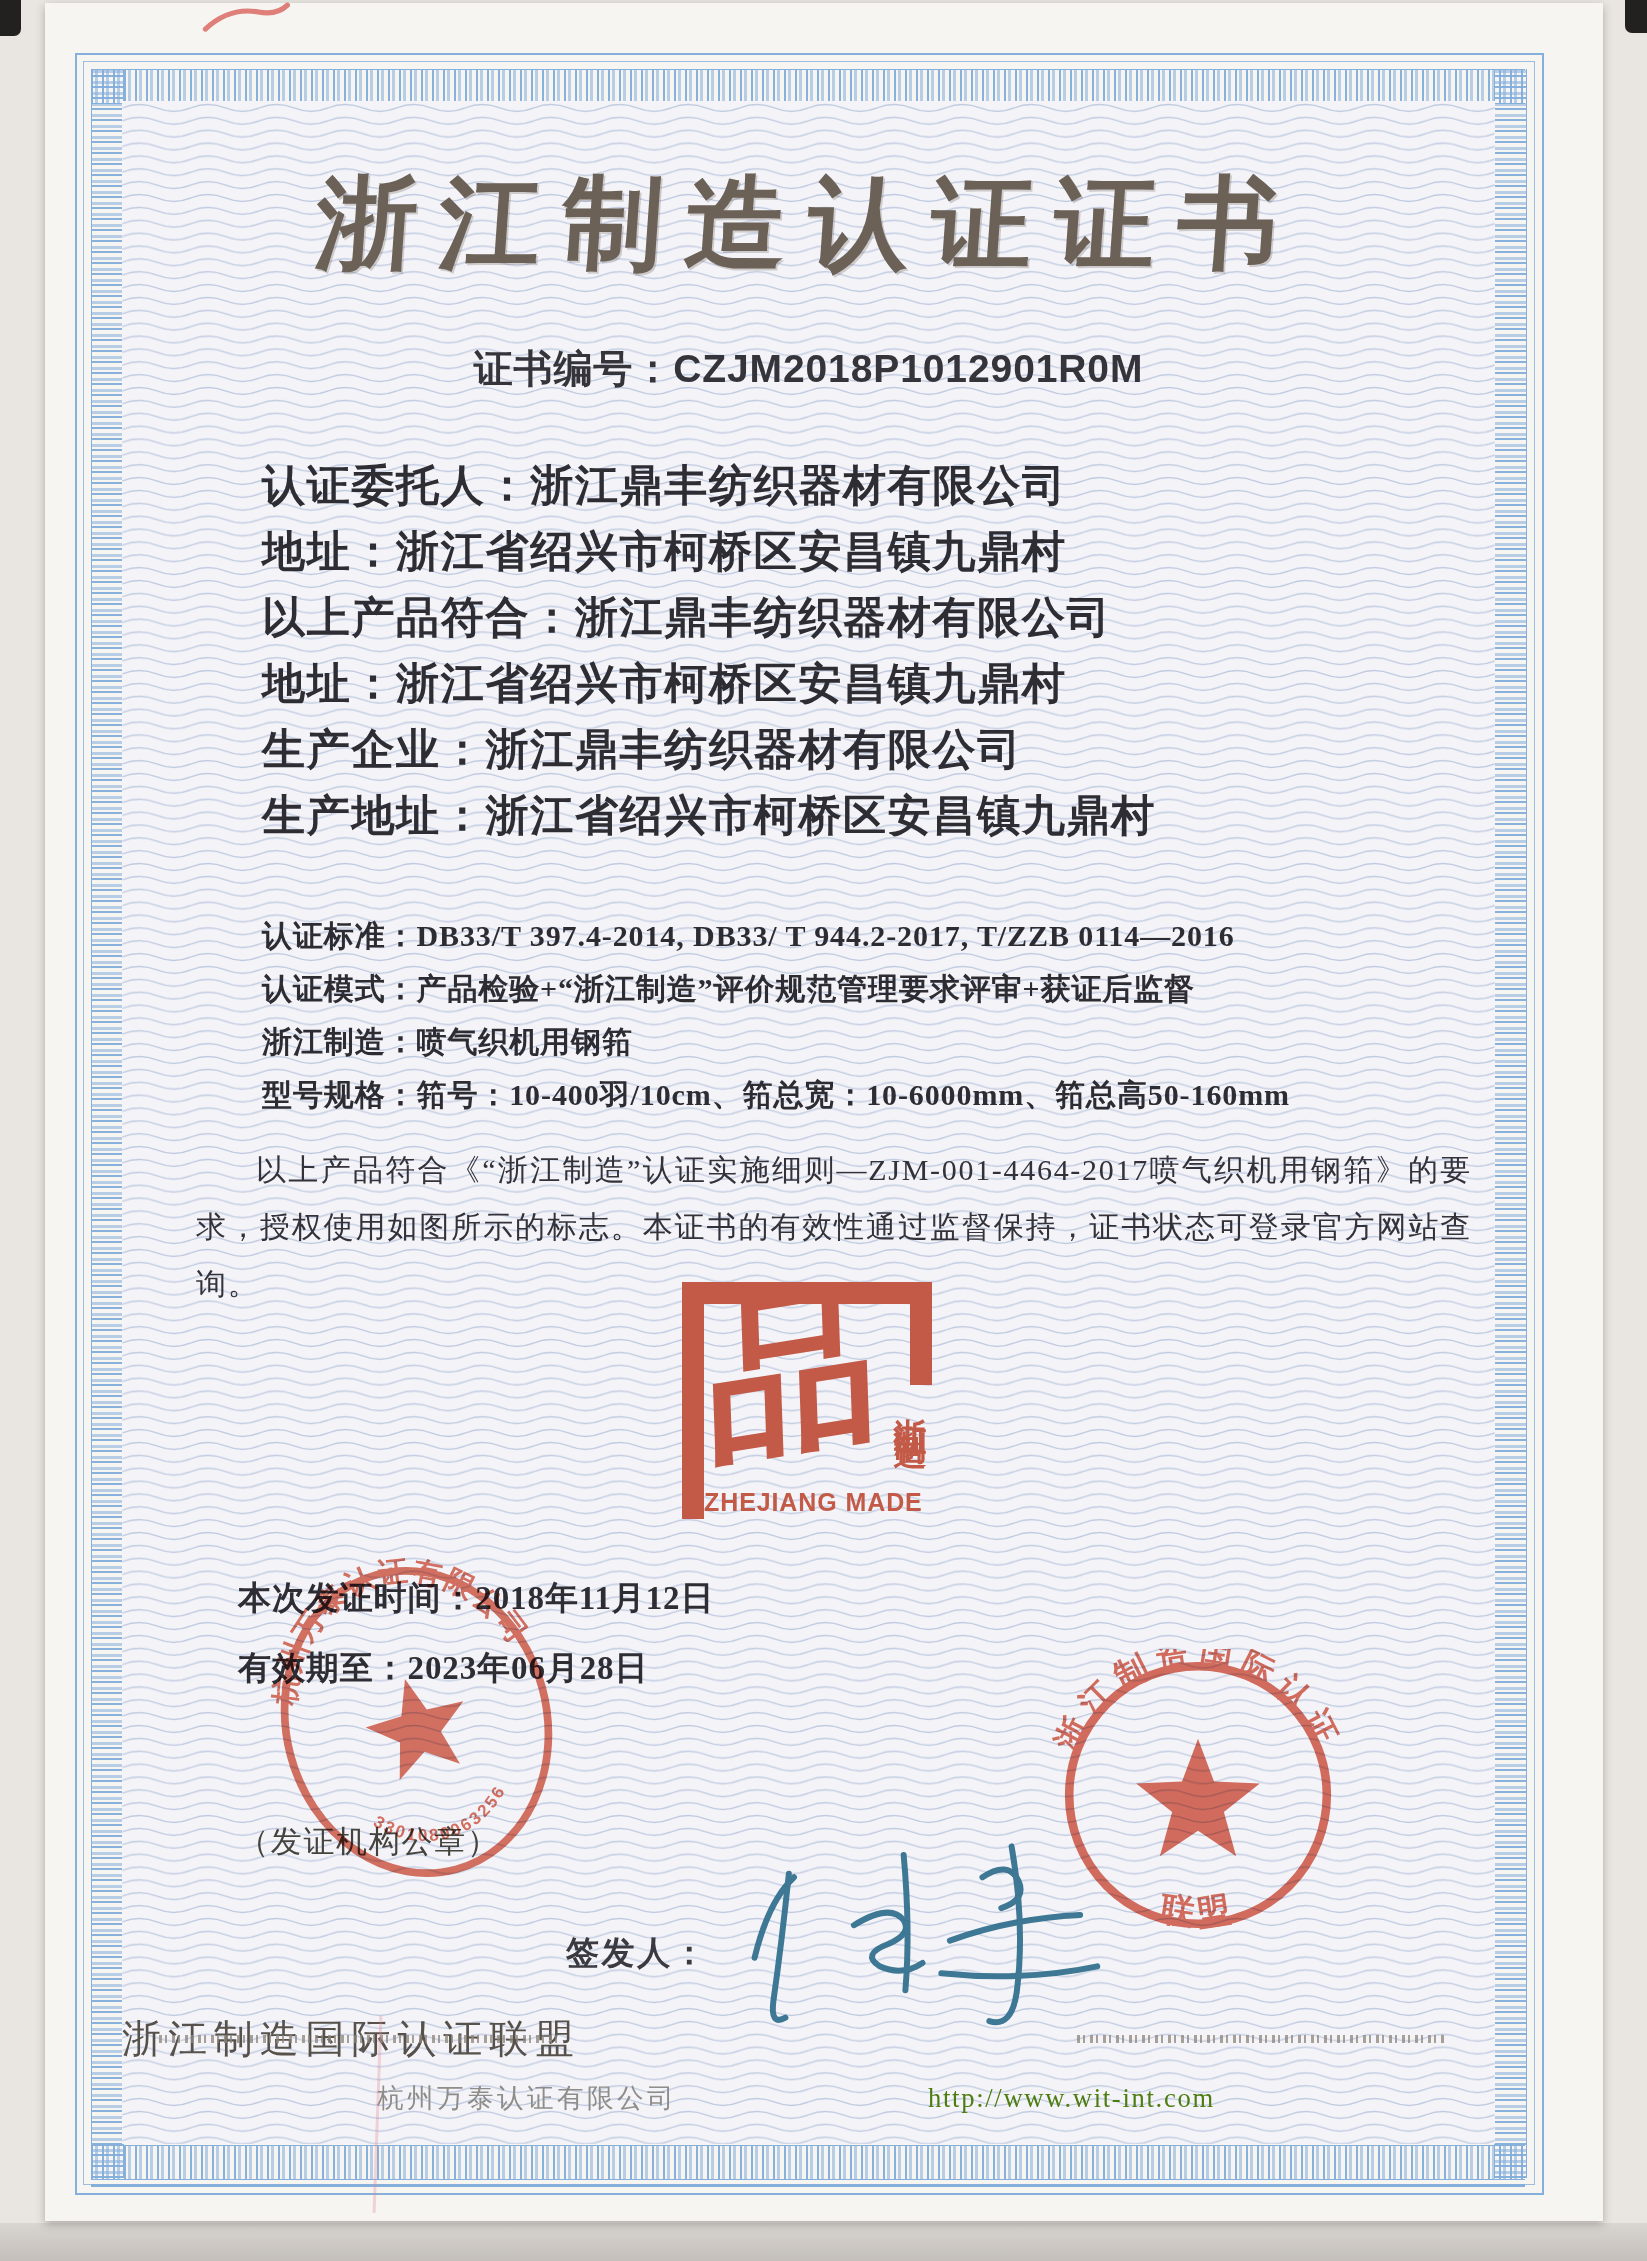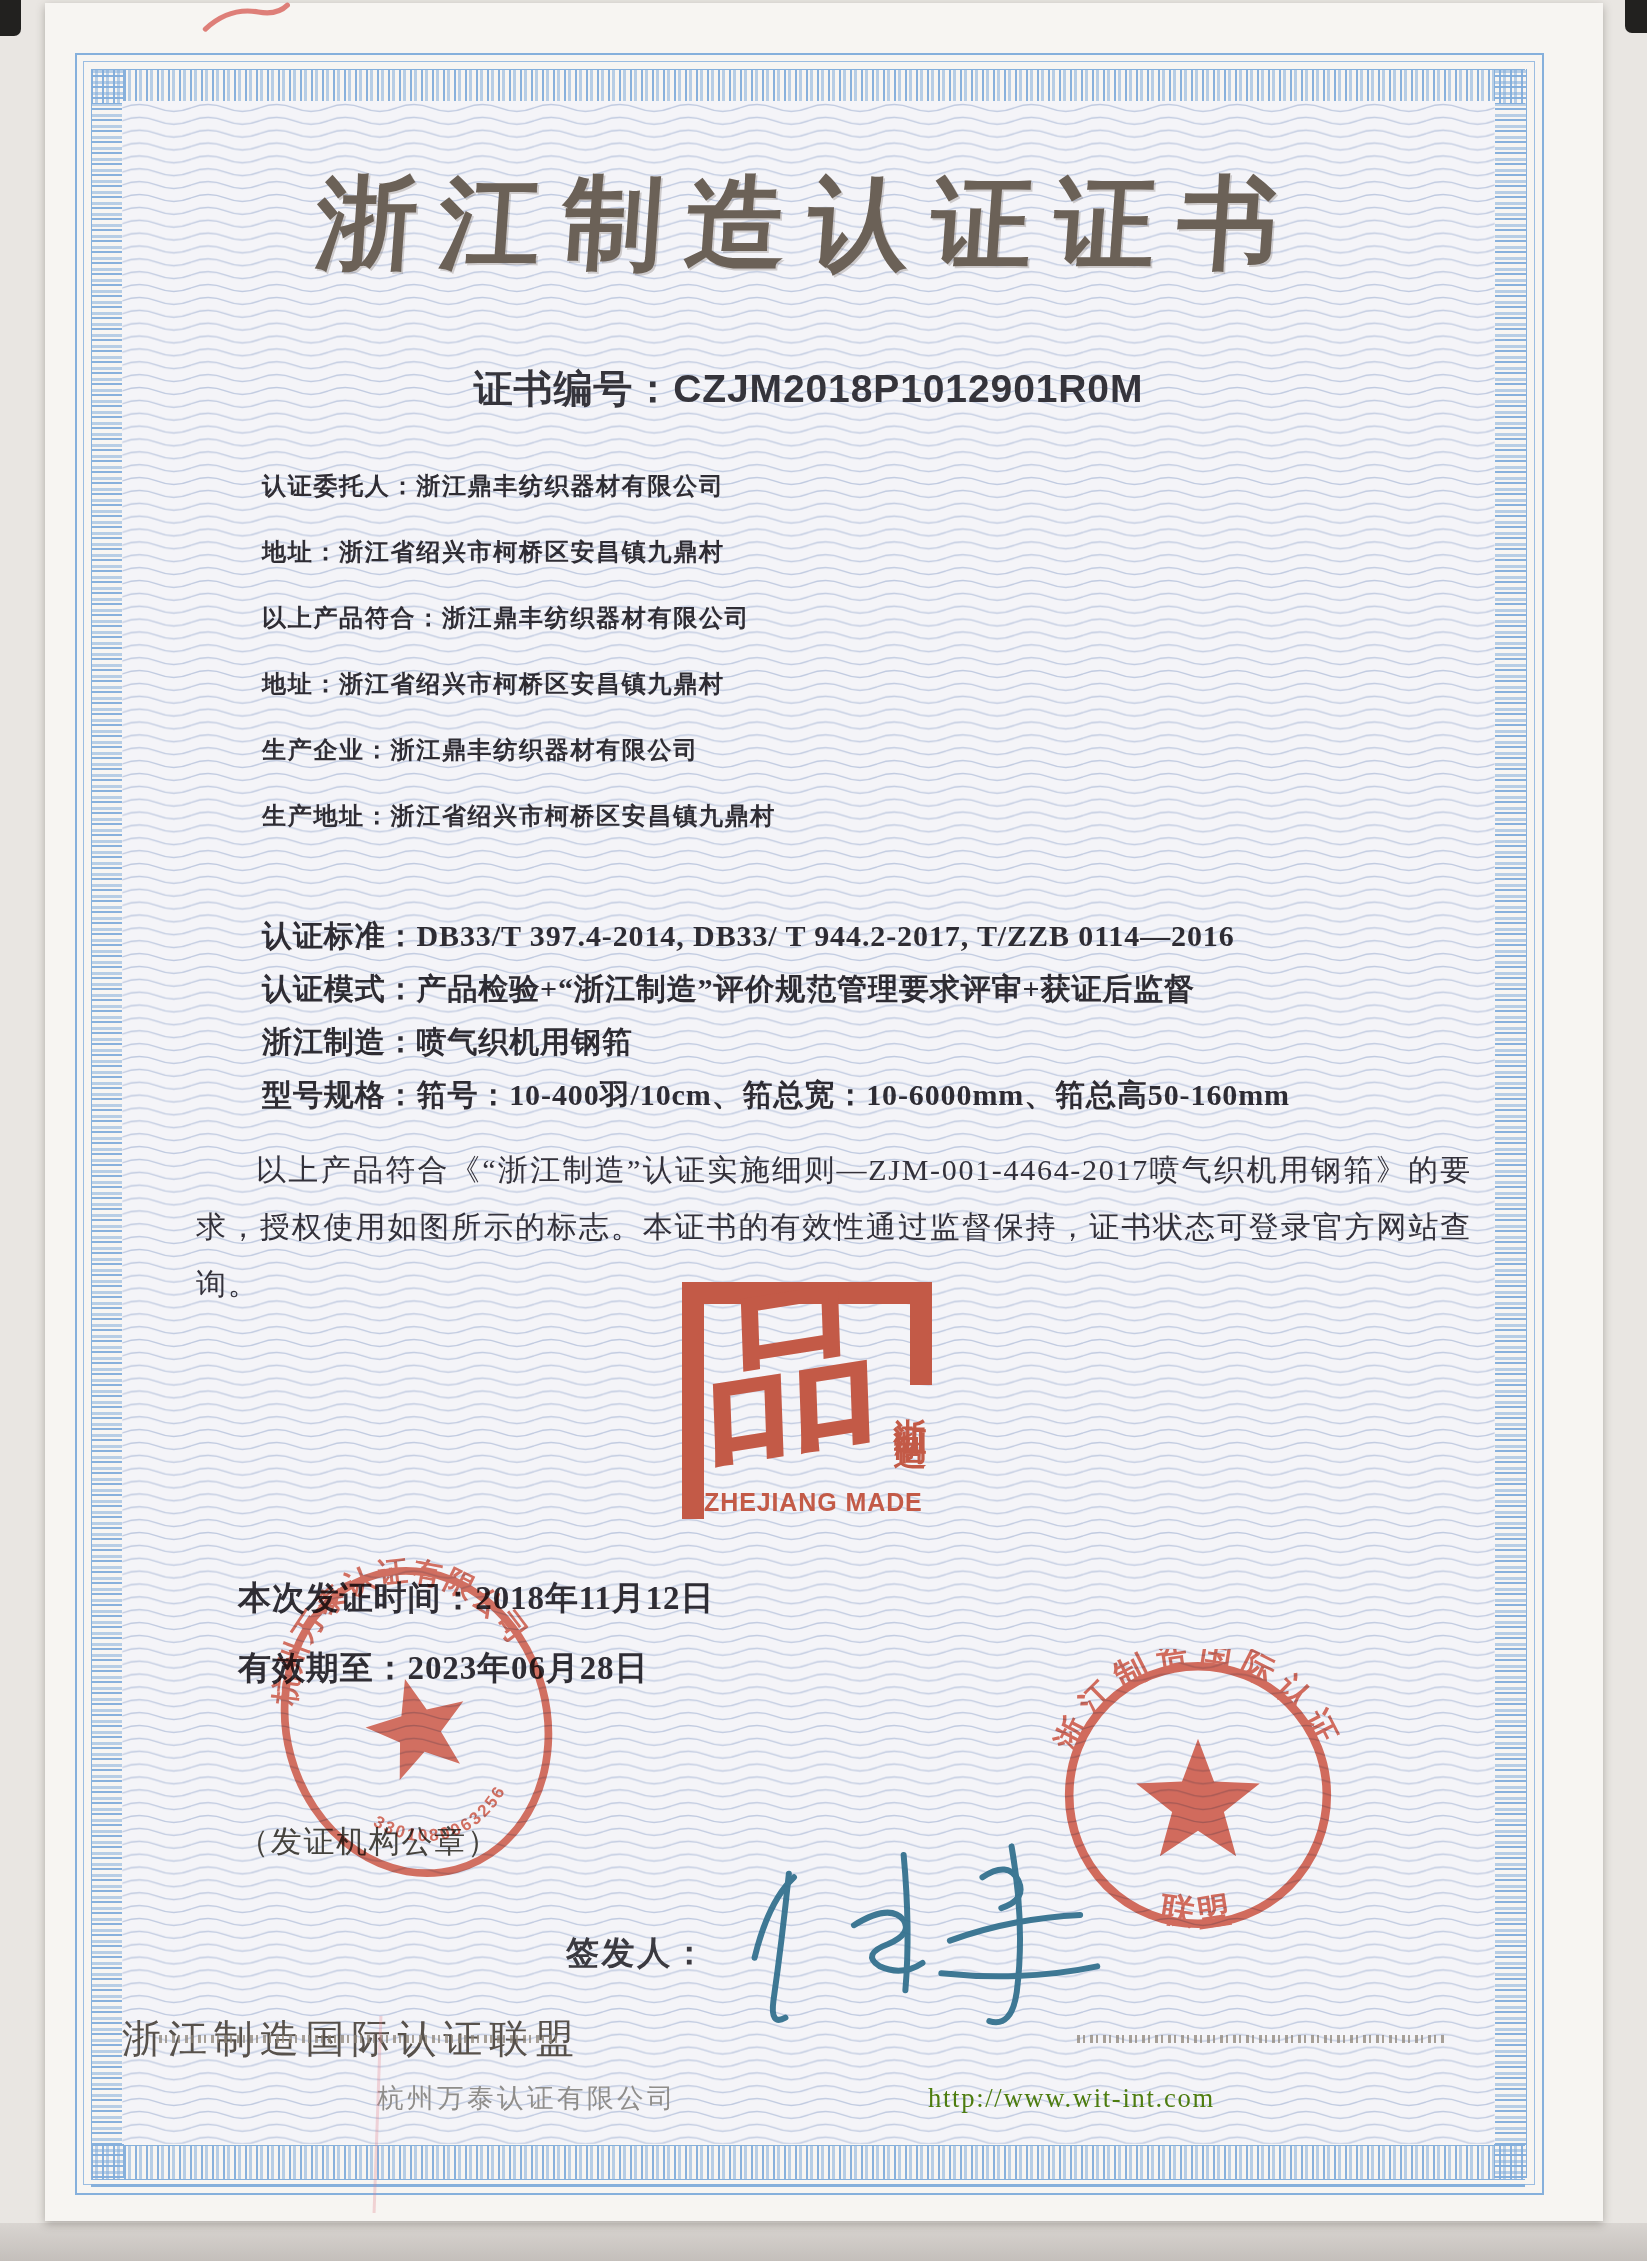--- a/index.html
+++ b/index.html
@@ -32,25 +32,25 @@
   .band-right{left:1494px;top:69px;width:31px;height:2109px;}
   .bline{left:91px;top:2184px;width:1434px;height:3.4px;background:#86b0dc;}
   
   .interior{left:122px;top:101px;width:1373px;height:2043px;background:#f4f4f8;}
   .waves{left:122px;top:101px;width:1373px;height:2043px;}
   
   .title{left:122px;top:151px;width:1373px;height:146px;line-height:146px;
        text-align:center;font-size:101px;font-weight:700;color:#6b6157;
        letter-spacing:22px;transform:skewX(-4deg);
        text-shadow:1.7px 1.7px 0 rgba(90,80,70,.25);white-space:nowrap;}
-  .certno{left:122px;top:363px;width:1373px;height:51px;line-height:51px;
+  .certno{left:122px;top:343px;width:1373px;height:51px;line-height:51px;
        text-align:center;font-size:39px;font-weight:700;color:#35343b;
        font-family:"Liberation Sans","DejaVu Sans",sans-serif;letter-spacing:0.9px;}
   .fields{left:262px;top:453px;width:1235px;}
-  .fields .row{height:66px;line-height:66px;font-size:24px;font-weight:700;
+  .fields .row{height:66px;line-height:66px;font-size:43px;font-weight:700;
        color:#2f2d34;letter-spacing:1.7px;white-space:nowrap;}
   .specs{left:262px;top:909px;width:1235px;}
   .specs .row{height:53px;line-height:53px;font-size:30px;font-weight:700;
        color:#2e2c33;letter-spacing:0.9px;white-space:nowrap;}
   .para{left:196px;top:1141px;width:1276px;font-size:30px;line-height:57px;
        color:#33313a;text-indent:60px;text-align:justify;letter-spacing:1.7px;}
   
   .logo{left:682px;top:1282px;width:250px;height:240px;}
   .logo .bar{background:#c35a47;position:absolute;}
   .logo .pin{position:absolute;left:24px;top:5.1px;font-size:172px;line-height:172px;

